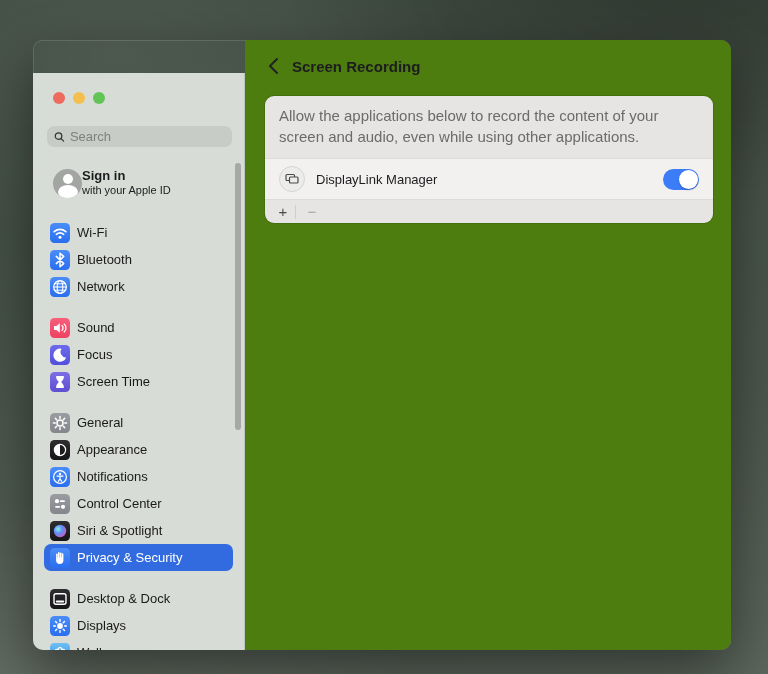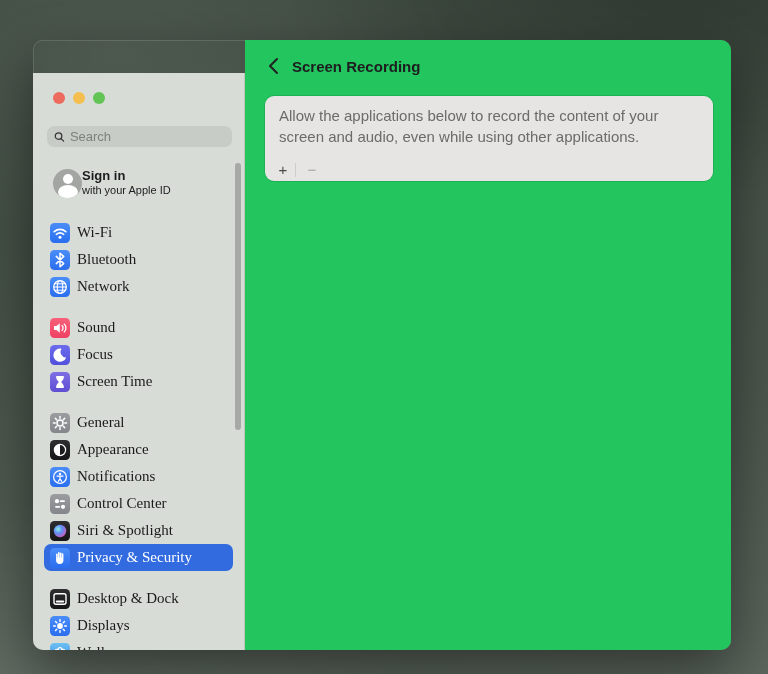--- a/index.html
+++ b/index.html
@@ -51,21 +51,21 @@
   .avatar::after  { content:""; position:absolute; left:4.5px; top:16.5px; width:20px; height:14px; border-radius:50%; background:#fff; }
   .signin .t1 { font-size:13px; font-weight:700; color:#1c1c1e; line-height:1.25; }
   .signin .t2 { font-size:11px; color:#1c1c1e; line-height:1.25; }
 
   .nav { position:absolute; left:0; top:146px; width:100%; }
   .group { margin-bottom:14px; }
   .item {
     height:27px; margin:0 11px; border-radius:7px; display:flex;
     align-items:center; gap:7px; padding:0 6px; cursor:default;
   }
-  .item .label { font-size:15px; color:#1a1a1a; white-space:nowrap;font-family:Liberation Serif, serif; }
+  .item .label { font-size:13px; color:#1a1a1a; white-space:nowrap; }
   .item.selected { background:#316bdf; }
   .item.selected .label { color:#fff; }
 
   .ic {
     width:20px; height:20px; border-radius:4.5px; flex-shrink:0;
     display:flex; align-items:center; justify-content:center;
   }
   .ic svg { display:block; }
   .bg-blue  { background:linear-gradient(180deg,#4a8df8,#2a6ef0); }
   .bg-red   { background:linear-gradient(180deg,#fc6158,#f4403c); }
@@ -75,21 +75,21 @@
   .bg-gray  { background:linear-gradient(180deg,#9a9ca0,#84868b); }
   .bg-black { background:linear-gradient(180deg,#2e2e31,#161618); }
   .bg-sky   { background:linear-gradient(180deg,#6cc0f2,#3b8ae8); }
 
   .scrollthumb {
     position:absolute; right:3px; top:90px; width:6px; height:267px;
     border-radius:3px; background:#a7a9a6;
   }
 
   
-  .main { flex:1; background:#22c55e; position:relative; }
+  .main { flex:1; background:#4d7c0f; position:relative; }
   .mheader { position:absolute; top:14px; left:0; width:100%; height:24px; display:flex; align-items:center; }
   .back { margin-left:18px; width:20px; height:20px; display:flex; align-items:center; justify-content:center; cursor:default; }
   .mtitle { margin-left:9px; font-size:15px; font-weight:700; color:#1d1d1f; }
 
   .groupbox {
     position:absolute; left:19px; top:55px; width:450px;
     border-radius:10px; overflow:hidden; border:1px solid rgba(0,0,0,0.10);
   }
   .gb-desc { background:#e6e5e3; padding:10px 14px 11px; }
   .gb-desc p { font-size:15px; line-height:1.38; color:#6b6b6b; }
@@ -351,20 +351,32 @@
           </svg>
       </div>
       <div class="mtitle">Screen Recording</div>
     </div>
 
     <div class="groupbox">
       <div class="gb-desc">
         <p>Allow the applications below to record the content of your screen and audio, even while using other applications.</p>
       </div>
 
+      <div class="gb-row">
+        <div class="appicon">
+          <svg width="16" height="16" viewBox="0 0 16 16">
+              <rect x="2" y="3.5" width="8.5" height="6" rx="1" fill="#ececeb" stroke="#4a4a4a" stroke-width="1.2"></rect>
+              <rect x="5.5" y="6" width="8.5" height="6" rx="1" fill="#ececeb" stroke="#4a4a4a" stroke-width="1.2"></rect>
+            </svg>
+        </div>
+        <div class="appname">DisplayLink Manager</div>
+        <div class="toggle on">
+          <div class="knob"></div>
+        </div>
+      </div>
 
       <div class="gb-footer">
         <div class="btn-pm btn-plus">+</div>
         <div class="pm-divider"></div>
         <div class="btn-pm btn-minus">−</div>
       </div>
     </div>
   </div>
 
 </div>

